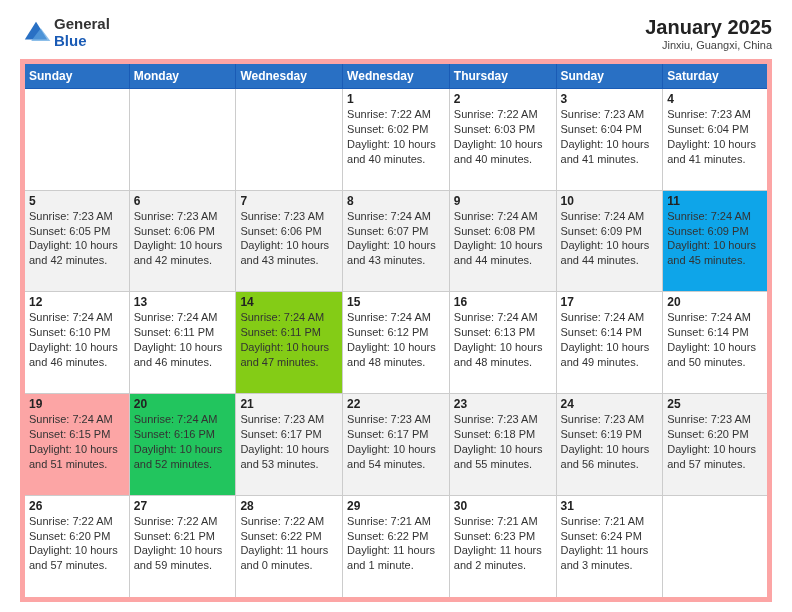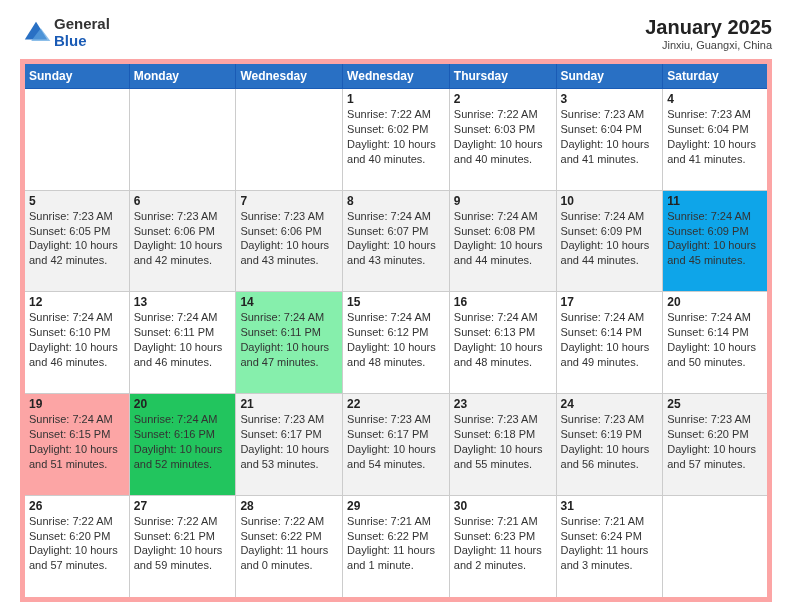--- a/index.html
+++ b/index.html
@@ -197,21 +197,21 @@
         </tr>
         <tr>
           <td style="background: rgb(255, 255, 255);">
             <span class="day-number">12</span>
             <div class="day-info">Sunrise: 7:24 AM<br>Sunset: 6:10 PM<br>Daylight: 10 hours and 46 minutes.</div>
           </td>
           <td style="background: rgb(255, 255, 255);">
             <span class="day-number">13</span>
             <div class="day-info">Sunrise: 7:24 AM<br>Sunset: 6:11 PM<br>Daylight: 10 hours and 46 minutes.</div>
           </td>
-          <td style="background: #86efac;">
+          <td style="background: #84cc16;">
             <span class="day-number">14</span>
             <div class="day-info">Sunrise: 7:24 AM<br>Sunset: 6:11 PM<br>Daylight: 10 hours and 47 minutes.</div>
           </td>
           <td style="background: rgb(255, 255, 255);">
             <span class="day-number">15</span>
             <div class="day-info">Sunrise: 7:24 AM<br>Sunset: 6:12 PM<br>Daylight: 10 hours and 48 minutes.</div>
           </td>
           <td style="background: rgb(255, 255, 255);">
             <span class="day-number">16</span>
             <div class="day-info">Sunrise: 7:24 AM<br>Sunset: 6:13 PM<br>Daylight: 10 hours and 48 minutes.</div>

